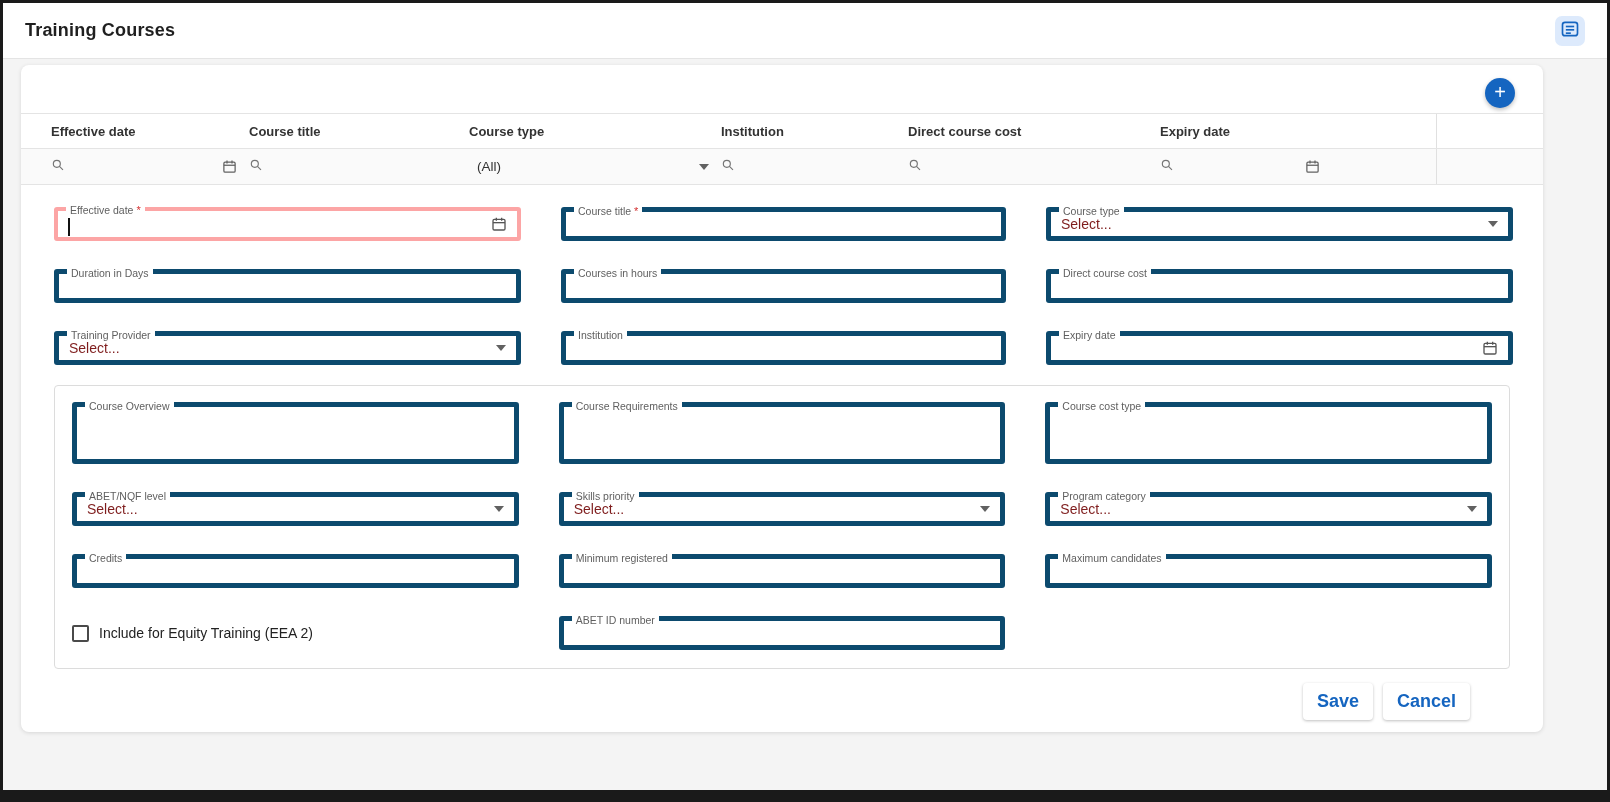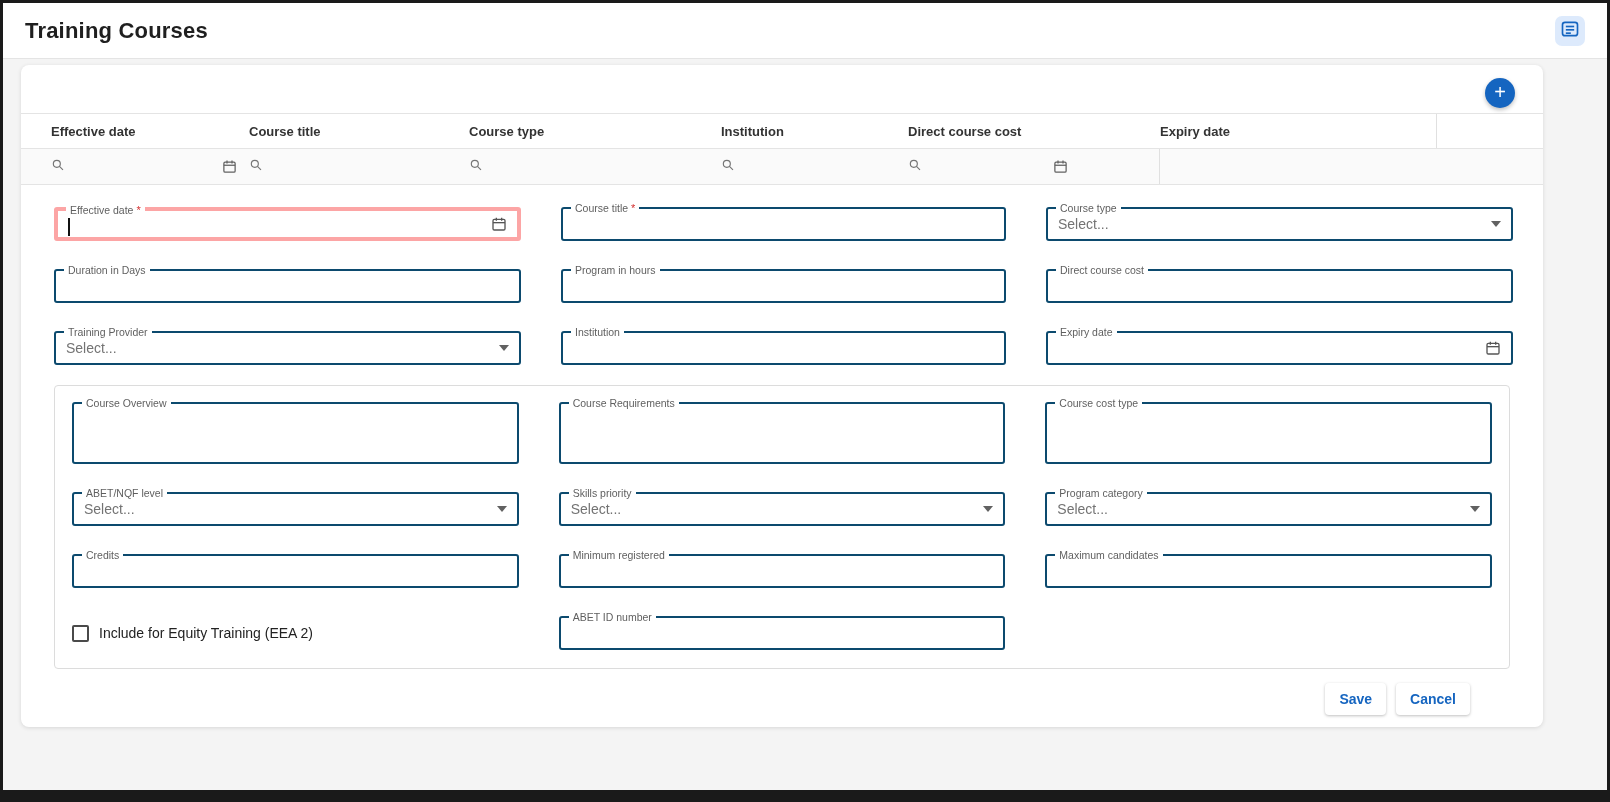--- a/index.html
+++ b/index.html
@@ -15,21 +15,21 @@
     background:#f4f4f4;
     overflow:hidden;
     position:relative;
   }
   
   .topbar {
     height:56px; background:#fff;
     display:flex; align-items:center; justify-content:space-between;
     padding:0 22px; border-bottom:1px solid #e4e4e4;
   }
-  .page-title { font-size:22px; font-weight:bold; color:#1f1f1f; letter-spacing:.2px; }
+  .page-title { font-size:18px; font-weight:bold; color:#1f1f1f; letter-spacing:.2px; }
   .topbar-iconbtn {
     width:30px; height:30px; border:none; background:#ddeafc; border-radius:7px;
     display:flex; align-items:center; justify-content:center; cursor:pointer;
   }
   
   .card {
     background:#fff; margin:6px 64px 0 18px;
     border-radius:8px; box-shadow:0 1px 4px rgba(0,0,0,.12);
     padding-top:12px;
   }
@@ -52,37 +52,37 @@
   .grid-row .cell { height:100%; display:flex; align-items:center; }
   .grid-row .cell.sep { border-right:1px solid #e0e0e0; }
   .fcell { display:flex; align-items:center; justify-content:space-between; width:100%; padding-right:12px; }
   .fcell.narrow { width:172px; }
   .filter-select-text { font-size:13.5px; color:#333; margin-left:8px; }
   
   .form-area { padding:22px 33px 0 33px; }
   .form-grid { display:grid; grid-template-columns:467px 445px 467px; column-gap:40px; margin-bottom:28px; }
   .field {
     position:relative; height:34px;
-    border:2px solid #0c4a6e; border-radius:3px;
+    border:5px solid #0c4a6e; border-radius:3px;
     background:#fff; display:flex; align-items:center;
   }
   .field.focused { border:4px solid #fca5a5; }
   .field.tall { height:62px; align-items:center; }
   .field-label {
     position:absolute; top:-7px; left:8px; background:#fff;
     padding:0 4px; font-size:10.5px; color:#5f5f5f; line-height:12px; white-space:nowrap;
   }
   .req { color:#d32f2f; margin-left:3px; font-size:11px; }
   .field input, .field textarea {
     border:none; outline:none; background:transparent;
     font-family:"Liberation Sans", sans-serif;
     font-size:14px; color:#222; width:100%; height:100%; padding:0 10px;
   }
   .field textarea { resize:none; padding-top:8px; }
-  .field-value { font-size:14px; color:#737373; padding-left:10px; flex:1; }
+  .field-value { font-size:14px; color:#7f1d1d; padding-left:10px; flex:1; }
   .dd-arrow, .cal-btn {
     background:none; border:none; cursor:pointer; padding:0 10px;
     display:flex; align-items:center; height:100%;
   }
   .caret {
     position:absolute; left:10px; top:7px; width:1.5px; height:18px; background:#111;
     animation:blink 1s steps(1) infinite;
   }
   @keyframes blink { 50% { opacity:0; } }
   
@@ -104,21 +104,21 @@
   }
   .check-label { font-size:14px; color:#222; }
   
   .actions {
     display:flex; justify-content:flex-end; gap:10px;
     padding:14px 40px 12px 0;
   }
   .btn {
     background:#fff; border:none; border-radius:4px;
     box-shadow:0 1px 3px rgba(0,0,0,.25);
-    color:#1565c0; font-weight:bold; font-size:14px;
+    color:#1565c0; font-weight:bold; font-size:18px;
     padding:8px 14px; cursor:pointer;
     font-family:"Liberation Sans", sans-serif;
   }
 </style>
 </head>
 <body>
 
 <div class="window">
 
   <div class="topbar">
@@ -172,20 +172,30 @@
       </div>
       <div class="cell">
         <span>
           <svg width="14" height="14" viewBox="0 0 24 24">
               <circle cx="10" cy="10" r="6" fill="none" stroke="#757575" stroke-width="2"></circle>
               <line x1="14.5" y1="14.5" x2="20.5" y2="20.5" stroke="#757575" stroke-width="2"></line>
             </svg>
         </span>
       </div>
       <div class="cell">
+        <div class="fcell">
+          <span class="filter-select-text">(All)</span>
+          <button class="dd-arrow" style="padding:0;">
+            <svg width="10" height="6" viewBox="0 0 10 6">
+                <path d="M0 0l5 6 5-6z" fill="#616161"></path>
+              </svg>
+          </button>
+        </div>
+      </div>
+      <div class="cell">
         <span>
           <svg width="14" height="14" viewBox="0 0 24 24">
               <circle cx="10" cy="10" r="6" fill="none" stroke="#757575" stroke-width="2"></circle>
               <line x1="14.5" y1="14.5" x2="20.5" y2="20.5" stroke="#757575" stroke-width="2"></line>
             </svg>
         </span>
       </div>
       <div class="cell">
         <span>
           <svg width="14" height="14" viewBox="0 0 24 24">
@@ -251,21 +261,21 @@
           </button>
         </div>
       </div>
 
       <div class="form-grid">
         <div class="field">
           <span class="field-label"><span>Duration in Days</span></span>
           <input value="" style="">
         </div>
         <div class="field">
-          <span class="field-label"><span>Program in hours</span></span>
+          <span class="field-label"><span>Courses in hours</span></span>
           <input value="" style="">
         </div>
         <div class="field">
           <span class="field-label"><span>Direct course cost</span></span>
           <input value="" style="">
         </div>
       </div>
 
       <div class="form-grid" style="margin-bottom:20px;">
         <div class="field">

